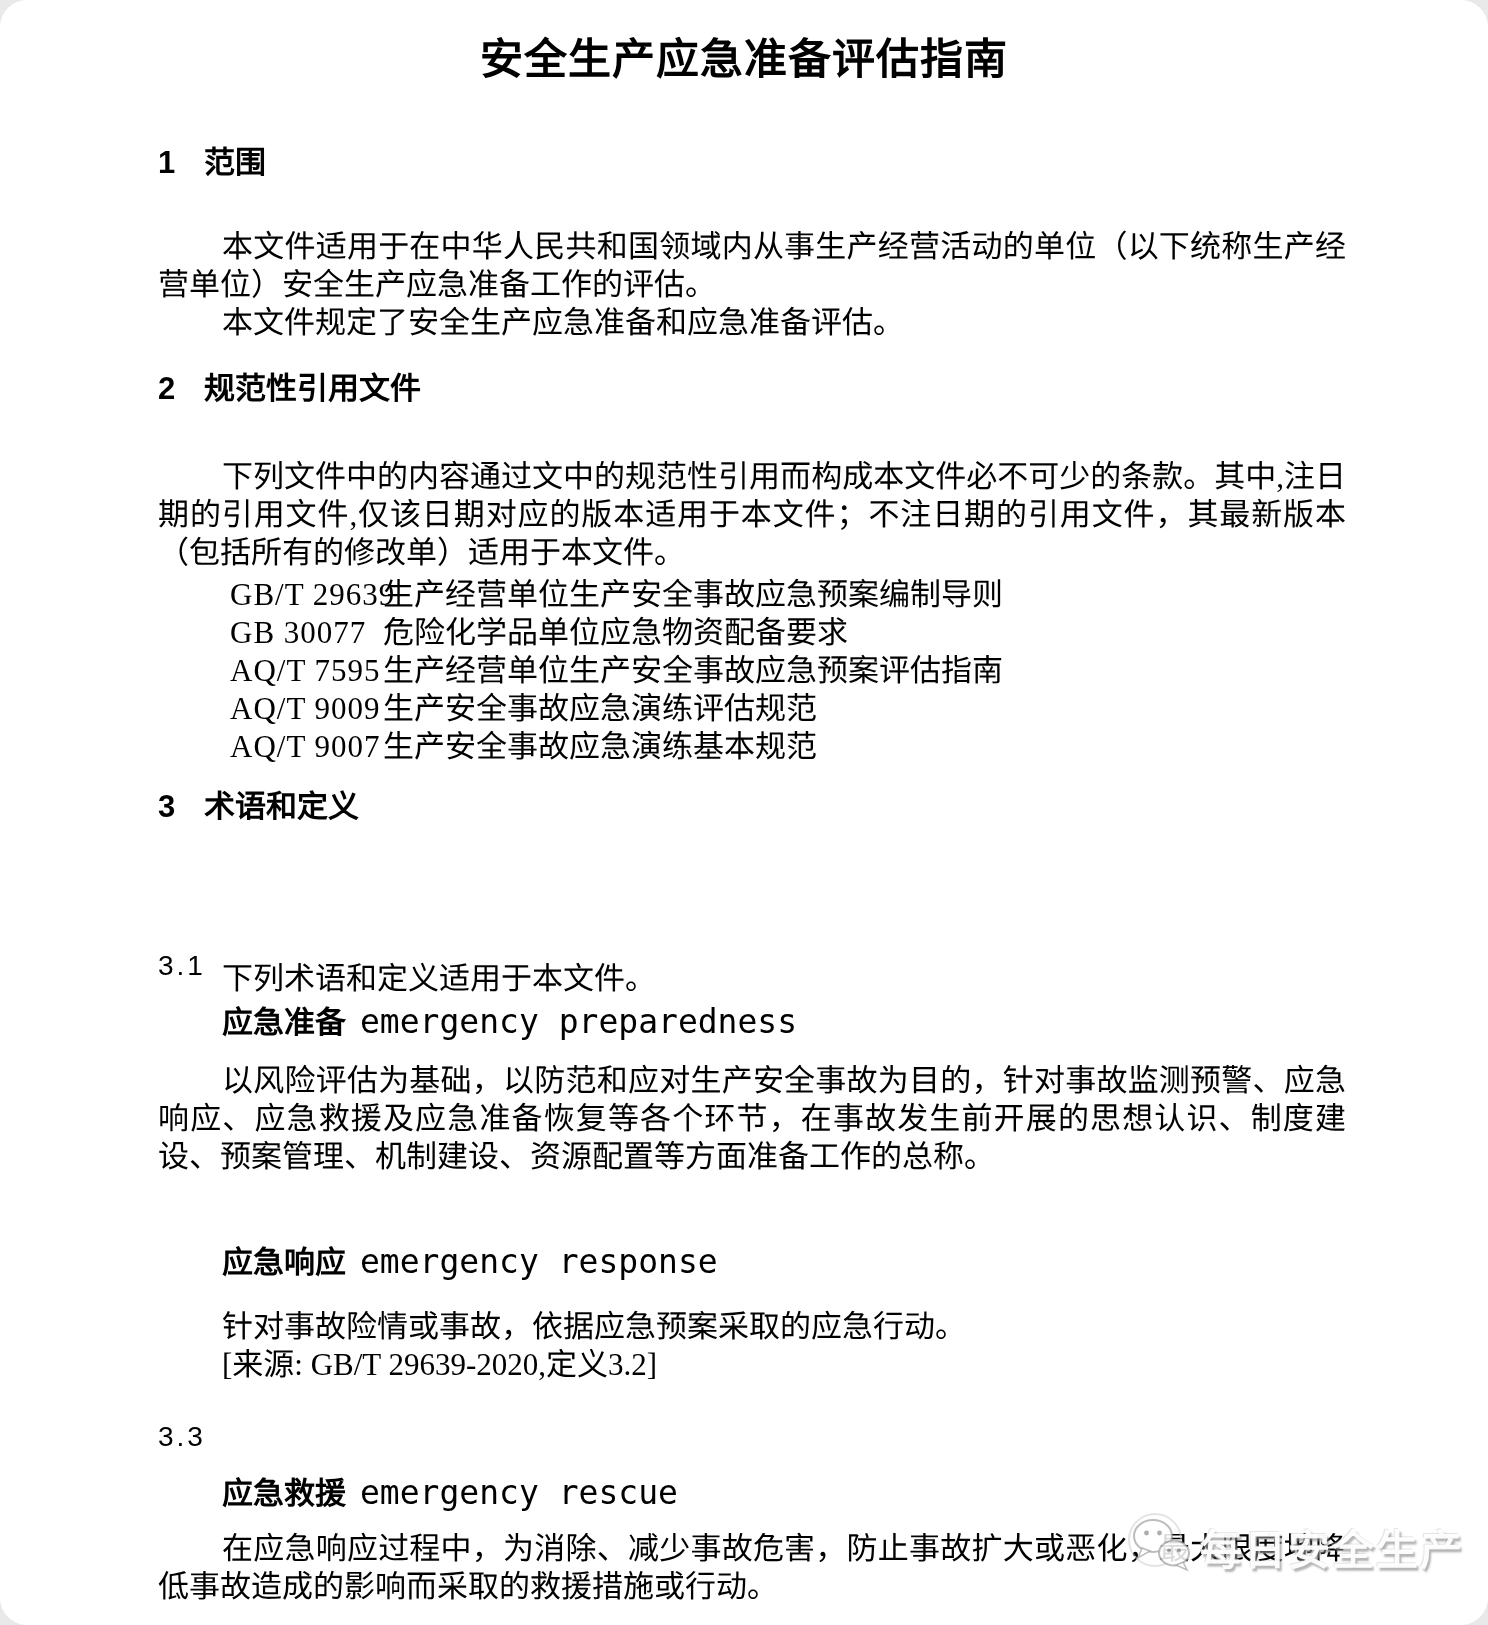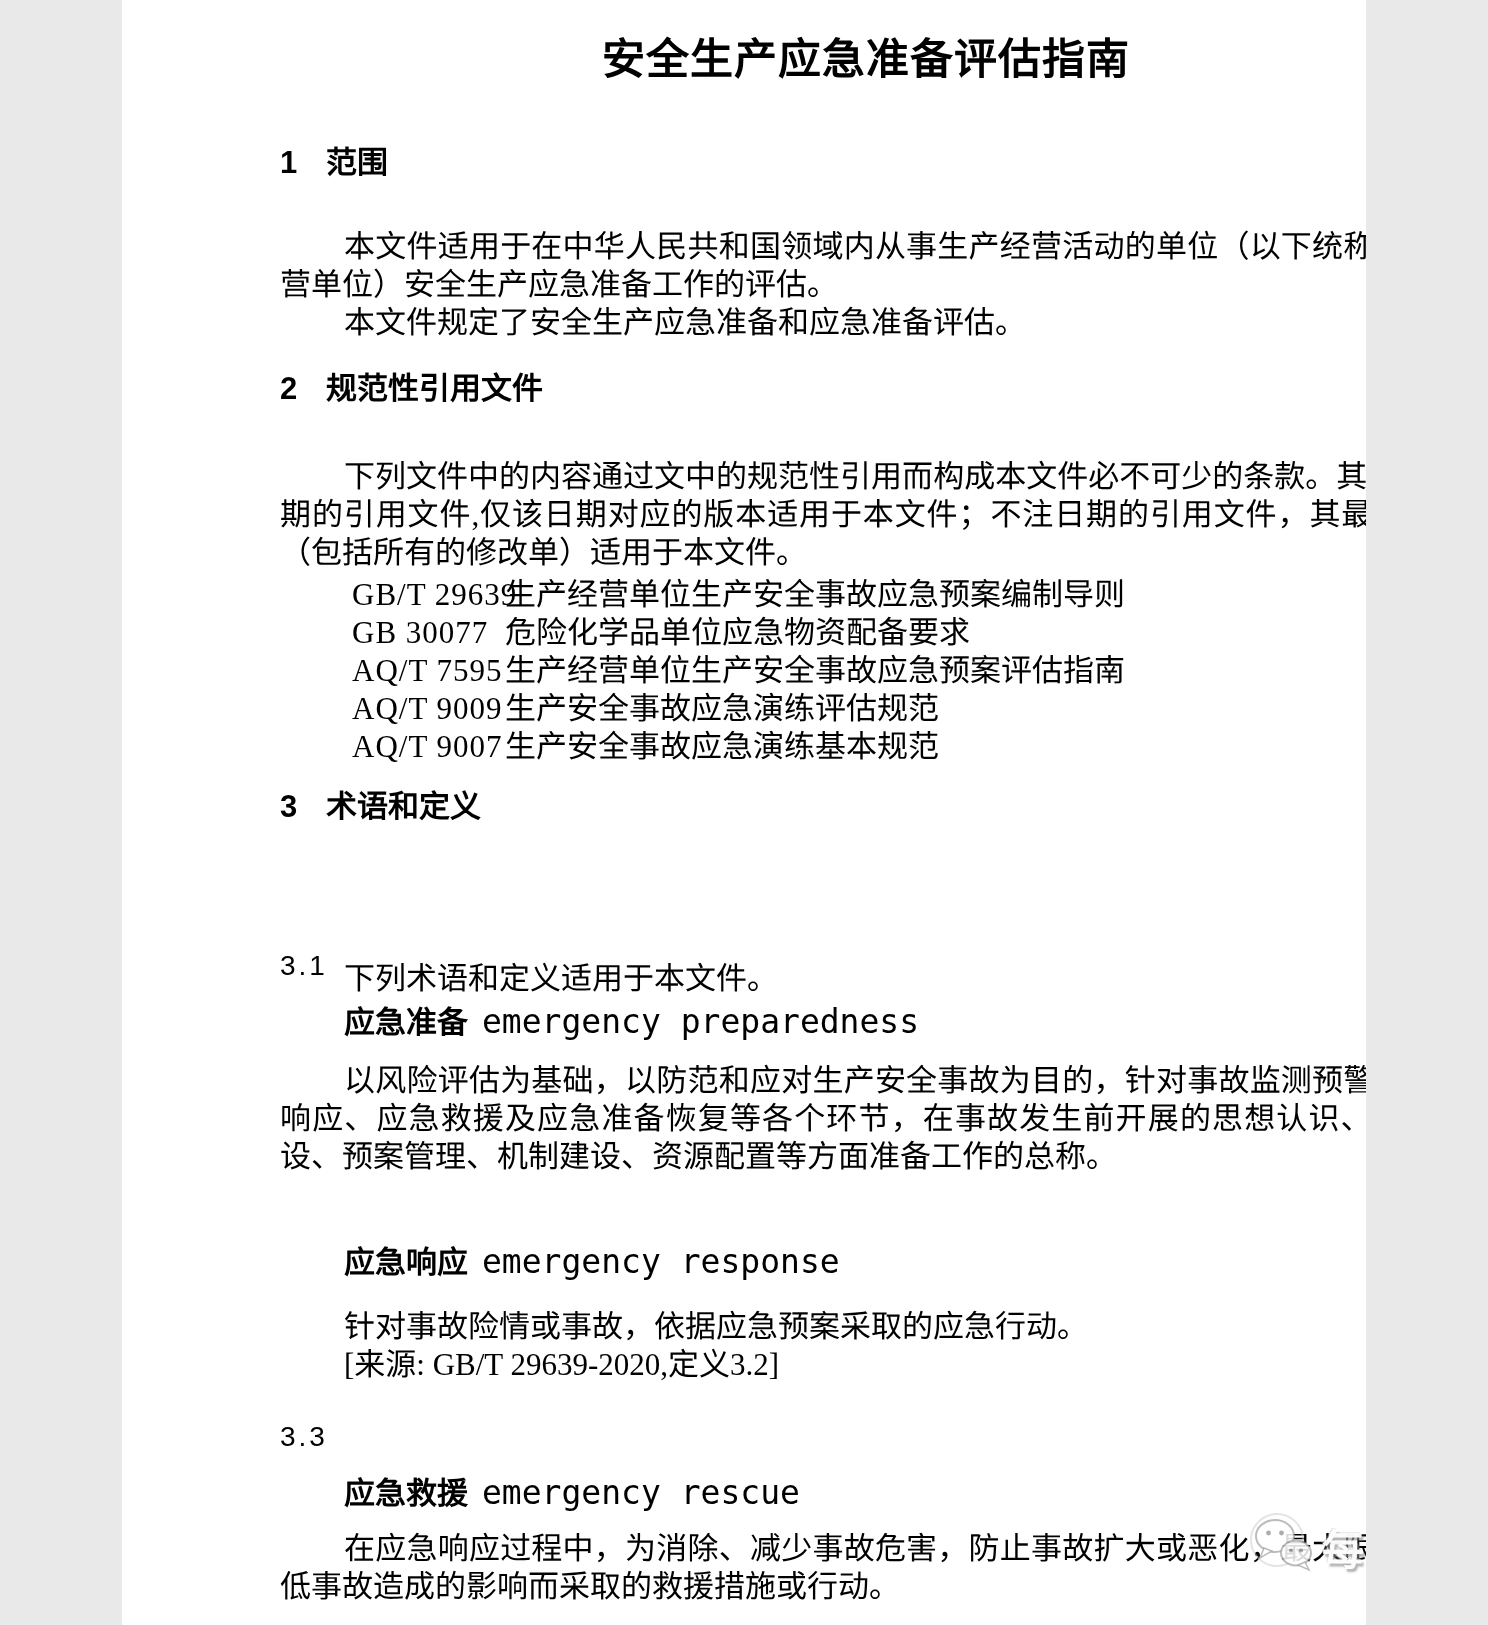--- a/index.html
+++ b/index.html
@@ -1,23 +1,24 @@
 <!DOCTYPE html>
 <html lang="zh-CN"><head>
 <meta charset="utf-8">
 <style>
   html,body{margin:0;padding:0;background:#e9e9e9;}
   .page{
     position:relative;
-    width:1244px;height:1625px;
+    width:1488px;height:1625px;
     margin:0 auto;
     background:#ffffff;
     color:#000;
     overflow:hidden;
     font-family:"Liberation Serif", serif;
+    border-radius:27px;
   }
   .abs{position:absolute;left:158px;width:1188px;}
   
   .doc-title{
     left:0;width:1488px;top:24px;
     text-align:center;
     font-family:"Liberation Sans", sans-serif;
     font-weight:700;
     font-size:43px;
     letter-spacing:1px;

